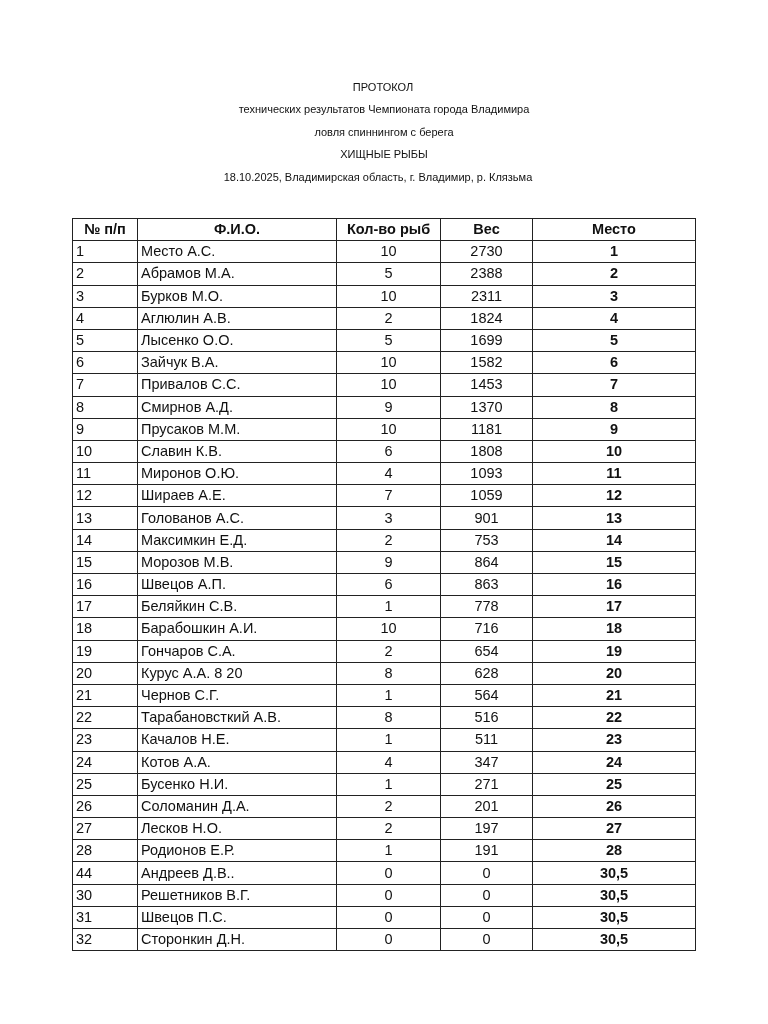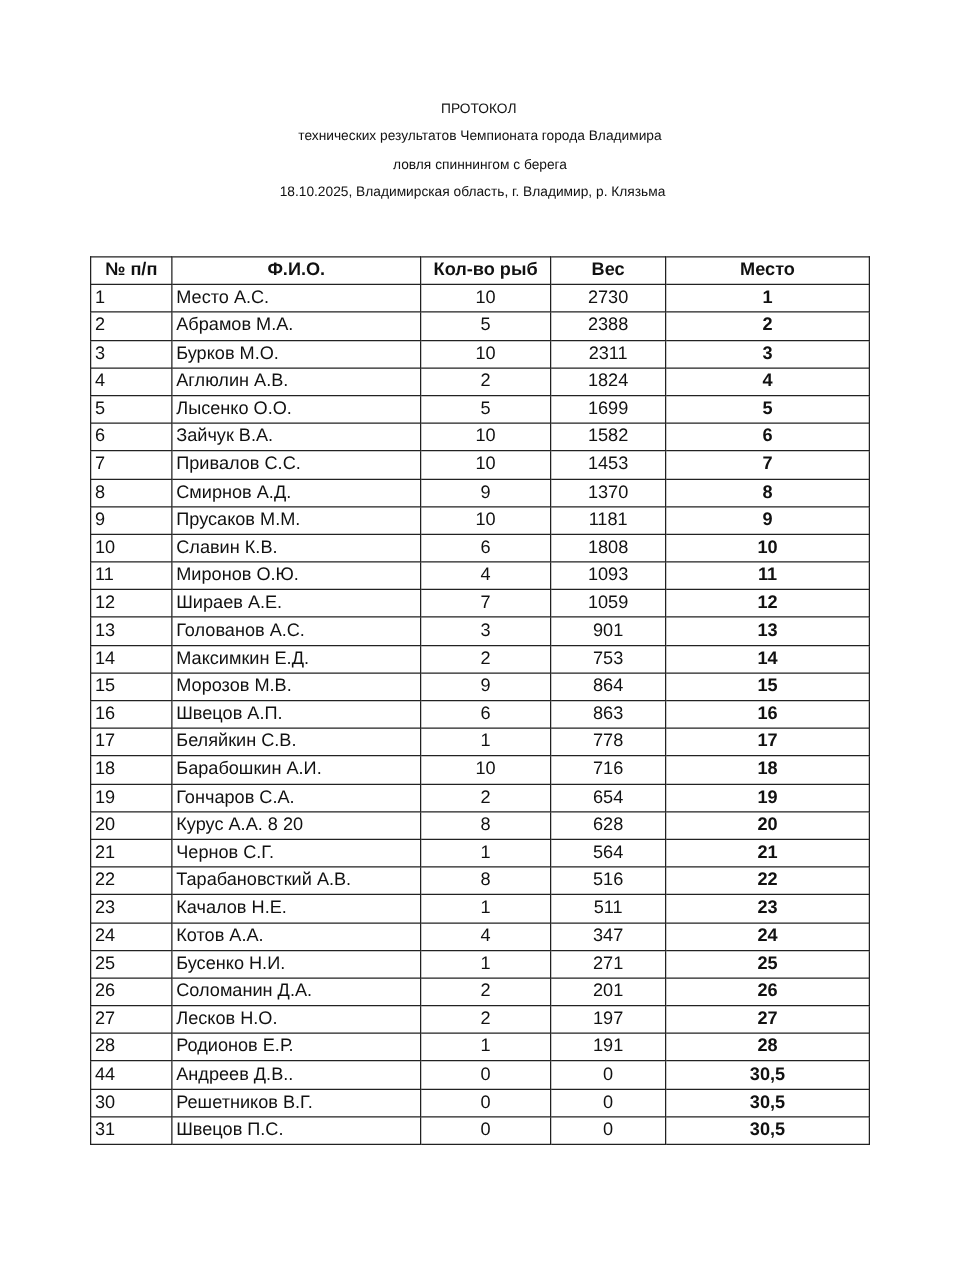--- a/index.html
+++ b/index.html
@@ -27,21 +27,21 @@
       font-size: 11px;
       line-height: 22.4px;
       white-space: nowrap;
     }
     .heading .line.l1 { transform: translateX(-1px); }
     .heading .line.l6 { transform: translateX(-6px); }
 
     table.results {
       position: absolute;
       left: 72px;
-      top: 205px;
+      top: 218px;
       border-collapse: collapse;
       table-layout: fixed;
       width: 623px;
       font-size: 14.5px;
     }
     table.results col.c-num { width: 65px; }
     table.results col.c-name { width: 199px; }
     table.results col.c-count { width: 104px; }
     table.results col.c-weight { width: 92px; }
     table.results col.c-place { width: 163px; }
@@ -62,20 +62,21 @@
     td.count, td.weight { text-align: center; }
     td.place { text-align: center; font-weight: bold; }
   </style>
 </head>
 <body>
 
 <div class="heading">
   <span class="line l1">ПРОТОКОЛ</span>
   <span class="line">технических результатов Чемпионата города Владимира</span>
   <span class="line">ловля спиннингом с берега</span>
+  <span class="line">ХИЩНЫЕ РЫБЫ</span>
   <span class="line l6">18.10.2025, Владимирская область, г. Владимир, р. Клязьма</span>
 </div>
 
 <table class="results">
   <colgroup>
     <col class="c-num">
       <col class="c-name">
       <col class="c-count">
       <col class="c-weight">
       <col class="c-place">
@@ -300,14 +301,21 @@
         <td class="weight">0</td>
         <td class="place">30,5</td>
       </tr>
       <tr>
         <td class="num">31</td>
         <td class="name">Швецов П.С.</td>
         <td class="count">0</td>
         <td class="weight">0</td>
         <td class="place">30,5</td>
       </tr>
+      <tr>
+        <td class="num">32</td>
+        <td class="name">Сторонкин Д.Н.</td>
+        <td class="count">0</td>
+        <td class="weight">0</td>
+        <td class="place">30,5</td>
+      </tr>
     </tbody>
 </table>
 
 </body></html>

